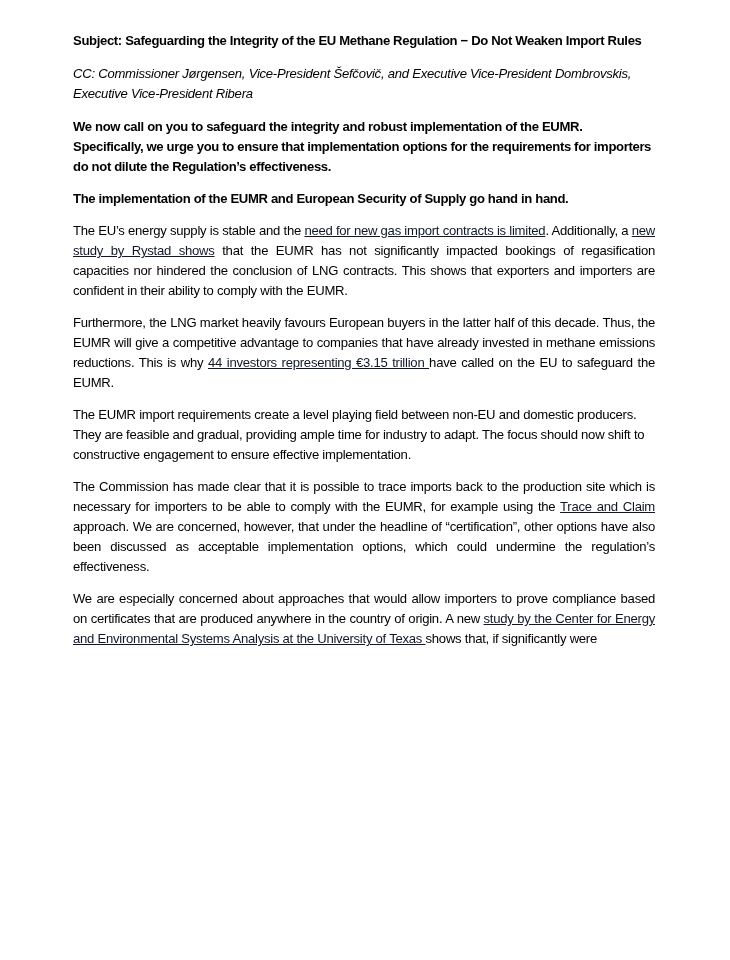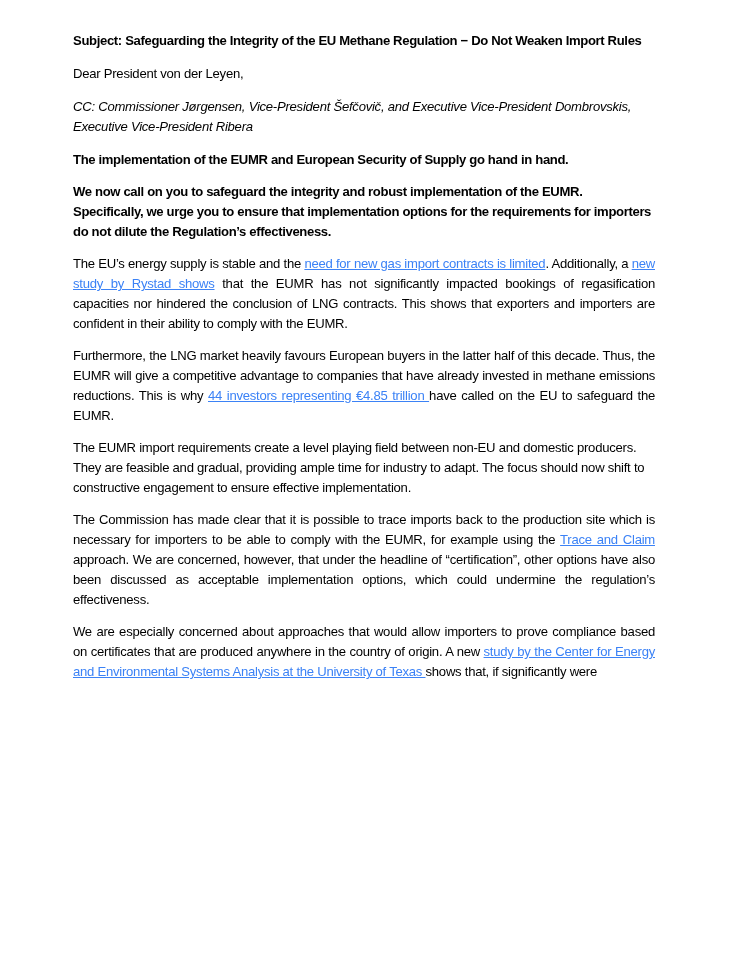--- a/index.html
+++ b/index.html
@@ -28,47 +28,46 @@
       margin: 0 0 12px 0;
     }
     .just {
       text-align: justify;
     }
     .b {
       font-weight: bold;
       letter-spacing: -0.35px;
     }
     a.link {
-      color: #3b82f6;
+      color: #0f172a;
       text-decoration: underline;
     }
     .subject { margin-bottom: 13px; }
     .greeting { margin-bottom: 13px; }
     .cc { margin-bottom: 13px; font-style: italic; }
   </style>
 </head>
 <body>
 
 <div class="page">
 
   <p class="p b subject">Subject: Safeguarding the Integrity of the EU Methane Regulation − Do Not Weaken Import Rules</p>
 
-  <p class="p greeting">Dear President von der Leyen,</p>
 
   <p class="p cc">CC: Commissioner Jørgensen, Vice-President Šefčovič, and Executive Vice-President Dombrovskis, Executive Vice-President Ribera</p>
 
 
+  <p class="p b">We now call on you to safeguard the integrity and robust implementation of the EUMR. Specifically, we urge you to ensure that implementation options for the requirements for importers do not dilute the Regulation’s effectiveness.</p>
+
   <p class="p b">The implementation of the EUMR and European Security of Supply go hand in hand.</p>
-
-  <p class="p b">We now call on you to safeguard the integrity and robust implementation of the EUMR. Specifically, we urge you to ensure that implementation options for the requirements for importers do not dilute the Regulation’s effectiveness.</p>
 
 
   <p class="p just"><span>The EU’s energy supply is stable and the </span><a class="link" href="#">need for new gas import contracts is limited</a><span>. Additionally, a </span><a class="link" href="#">new study by Rystad shows</a><span> that the EUMR has not significantly impacted bookings of regasification capacities nor hindered the conclusion of LNG contracts. This shows that exporters and importers are confident in their ability to comply with the EUMR.</span></p>
 
-  <p class="p just"><span>Furthermore, the LNG market heavily favours European buyers in the latter half of this decade. Thus, the EUMR will give a competitive advantage to companies that have already invested in methane emissions reductions. This is why </span><a class="link" href="#">44 investors representing €4.85 trillion </a><span>have called on the EU to safeguard the EUMR.</span></p>
+  <p class="p just"><span>Furthermore, the LNG market heavily favours European buyers in the latter half of this decade. Thus, the EUMR will give a competitive advantage to companies that have already invested in methane emissions reductions. This is why </span><a class="link" href="#">44 investors representing €3.15 trillion </a><span>have called on the EU to safeguard the EUMR.</span></p>
 
 
   <p class="p">The EUMR import requirements create a level playing field between non-EU and domestic producers. They are feasible and gradual, providing ample time for industry to adapt. The focus should now shift to constructive engagement to ensure effective implementation.</p>
 
   <p class="p just"><span>The Commission has made clear that it is possible to trace imports back to the production site which is necessary for importers to be able to comply with the EUMR, for example using the </span><a class="link" href="#">Trace and Claim</a><span> approach. We are concerned, however, that under the headline of “certification”, other options  have also been discussed as acceptable implementation options, which could undermine the regulation’s effectiveness.</span></p>
 
   <p class="p just"><span>We are especially concerned about approaches that would allow importers to prove compliance based on certificates that are produced anywhere in the country of origin. A new </span><a class="link" href="#">study by the Center for Energy and Environmental Systems Analysis at the University of Texas </a><span>shows that, if significantly were</span></p>
 
 </div>
 

